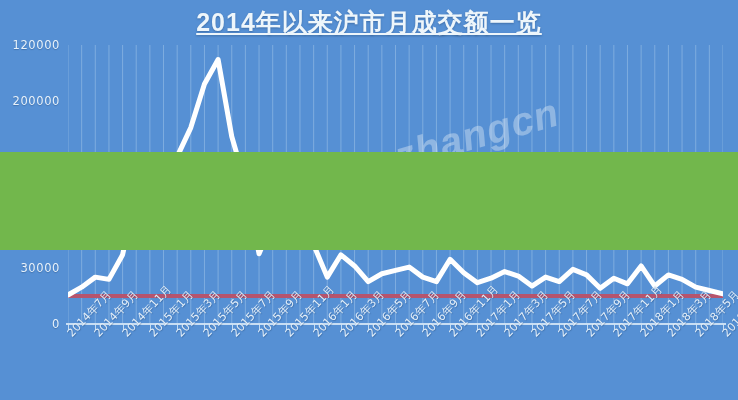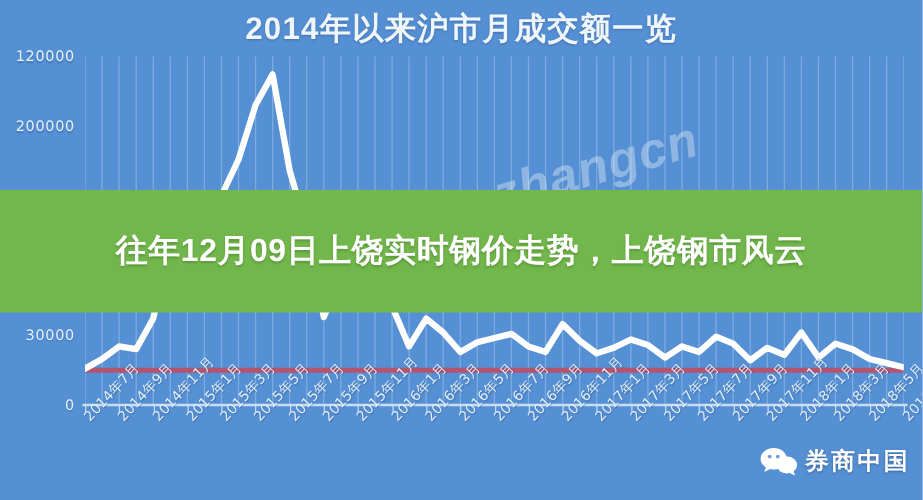--- a/index.html
+++ b/index.html
@@ -12,20 +12,21 @@
     background: #5690d4; overflow: hidden;
   }
 
   
   #chart-title {
     position: absolute; top: 6px; left: 0; width: 738px;
     text-align: center; color: #eef6fb;
     font-size: 25px; font-weight: bold; letter-spacing: 1px;
     text-shadow: 0 1px 2px rgba(20,50,90,.35);
     white-space: nowrap;
+    text-decoration: underline;
   }
 
   
   #plot-area {
     position: absolute; left: 68px; top: 45px;
     width: 655px; height: 279px;
   }
   #plot-svg { position: absolute; inset: 0; display: block; }
   #y-axis-labels { position: absolute; left: 0; top: 45px; width: 64px; height: 279px; }
   #y-axis-labels .ylab {
@@ -220,28 +221,16 @@
       <div class="xlab" style="left: 664.417px;">2018年3月</div>
       <div class="xlab" style="left: 691.708px;">2018年5月</div>
       <div class="xlab" style="left: 719px;">2018年7月</div>
     </div>
 
   <div id="watermark-text">zhangcn</div>
   <div id="watermark-cn">华图工作</div>
 
   <div id="overlay-band"></div>
   <div id="overlay-headline">
-    <div>往年12月09日上饶实时钢价走势，上饶钢市风云</div>
   </div>
 
-  <div id="brand-badge">
-    <svg width="30" height="24" viewBox="0 0 30 24">
-      <ellipse cx="11" cy="10" rx="10.5" ry="8.6" fill="#ffffff"></ellipse>
-      <path d="M5 16 L3.4 20.6 L8.2 18.2 Z" fill="#ffffff"></path>
-      <ellipse cx="21.5" cy="15" rx="8.2" ry="6.8" fill="#ffffff"></ellipse>
-      <path d="M26.6 19.6 L28.2 23.4 L24 21.6 Z" fill="#ffffff"></path>
-      <circle cx="7.8" cy="8.2" r="1.5" fill="#6f9fd8"></circle>
-      <circle cx="14.2" cy="8.2" r="1.5" fill="#6f9fd8"></circle>
-    </svg>
-    <span id="brand-label">券商中国</span>
-  </div>
 
 </div>
 
 </body></html>

